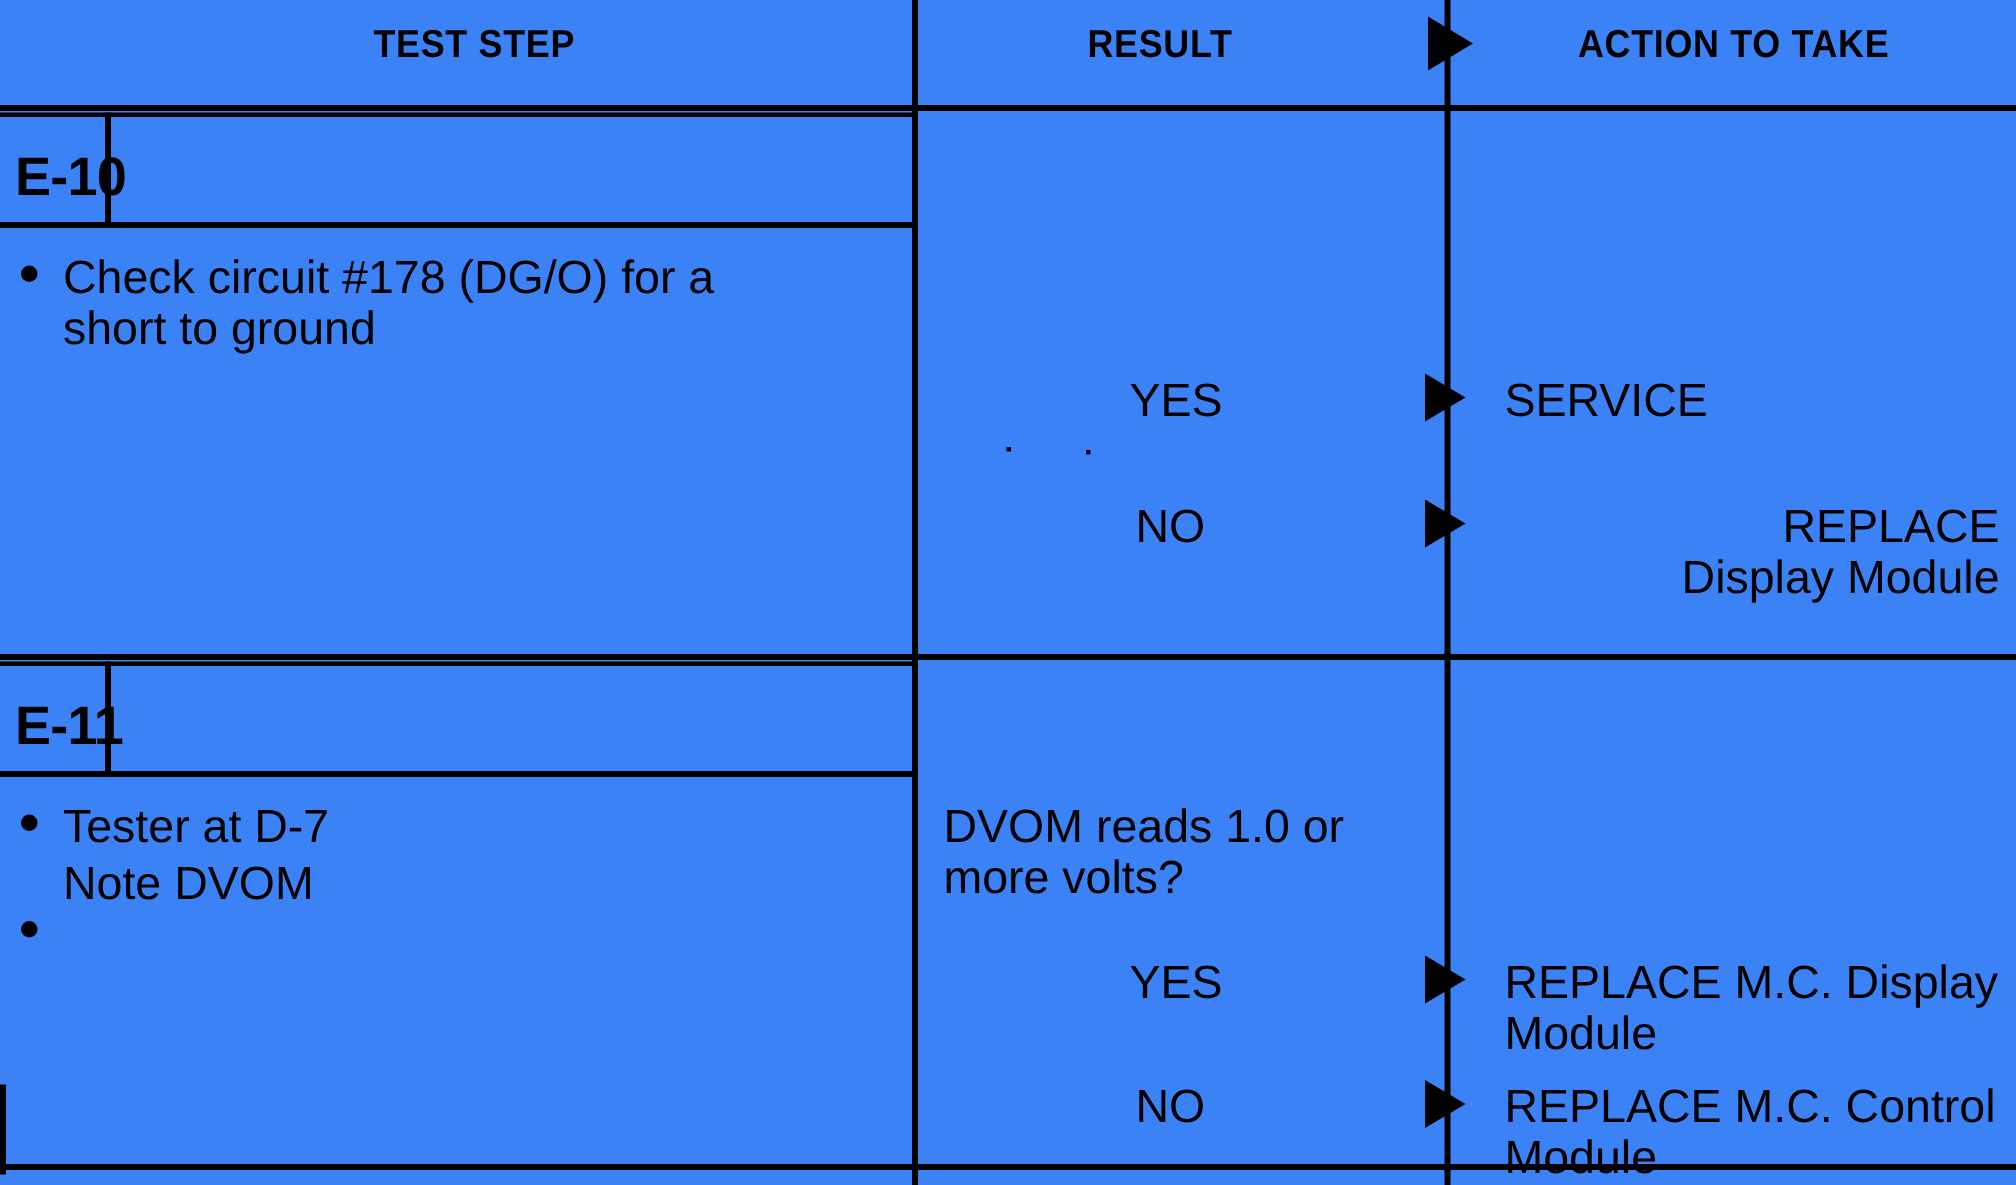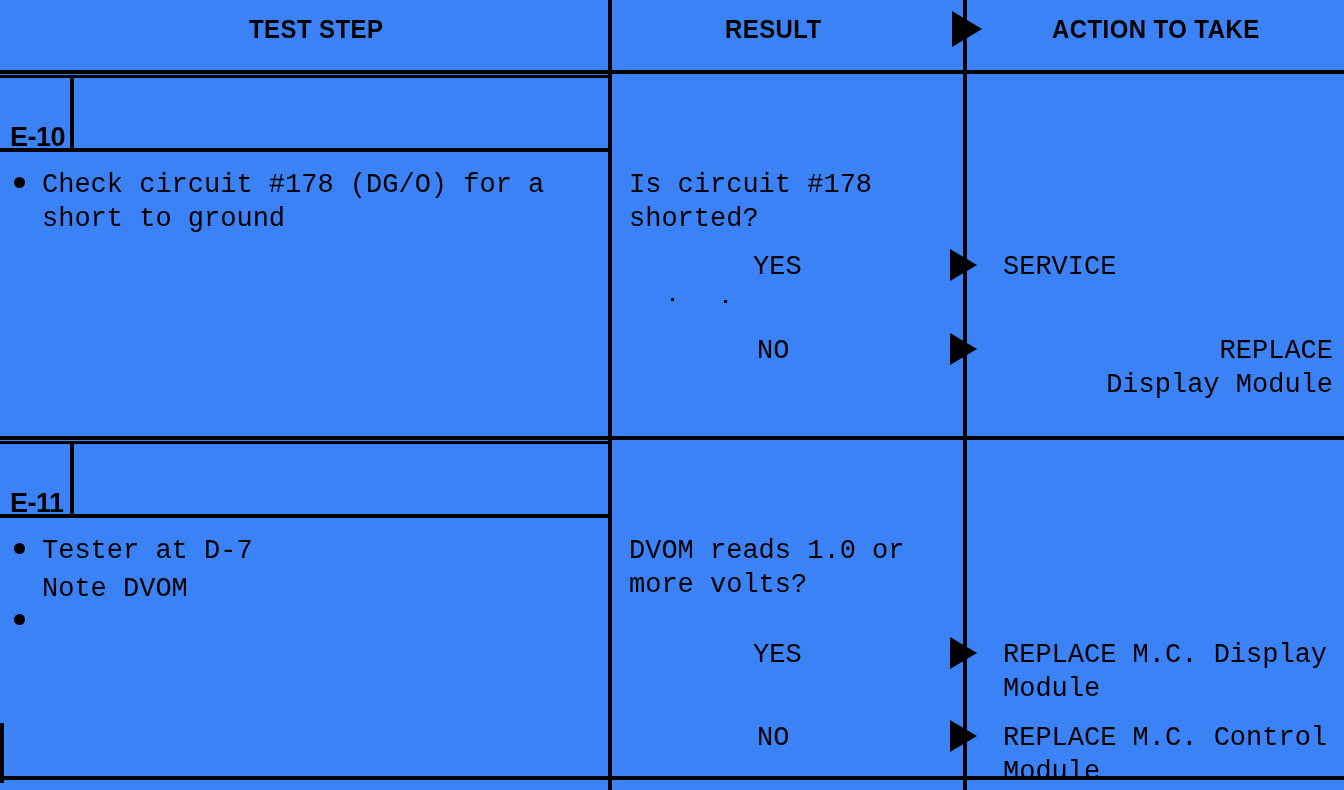--- a/index.html
+++ b/index.html
@@ -43,33 +43,31 @@
     transform-origin: left center;
   }
   #hdr-test-step { left: 249px; top: 14px; }
   #hdr-result    { left: 725px; top: 14px; }
   #hdr-action    { left: 1052px; top: 14px; }
 
   
   .stepid {
     position: absolute;
     font-weight: bold;
-    font-size: 27px;
+    font-size: 36px;
     letter-spacing: -0.5px;
     white-space: nowrap;
-    margin-top: 25px;
   }
 
   
   .btxt {
     position: absolute;
-    font-size: 27px;
+    font-size: 31px;
     line-height: 34px;
     white-space: pre-line;
-    font-family: Liberation Mono, monospace;
   }
   .bullet {
     position: absolute;
     width: 11px;
     height: 11px;
     border-radius: 50%;
     background: #000;
   }
 
   
@@ -112,22 +110,20 @@
   <div class="hline thin" style="left:0px; top:75px; width:608px;"></div>
   <div class="vline" style="left:70px; top:75px; height:77px;"></div>
   <div class="hline" style="left:0px; top:148px; width:608px;"></div>
 
   <div class="stepid" style="left:10px; top:97px;">E-10</div>
 
   <div class="bullet" style="left:14px; top:177px;"></div>
   <div class="btxt" style="left:42px; top:168px; width:540px;">Check circuit #178 (DG/O) for a
 short to ground</div>
 
-  <div class="btxt" style="left:629px; top:168px; width:310px;">Is circuit #178
-shorted?</div>
 
   <div class="btxt" style="left:753px; top:250px;">YES</div>
   <div class="arrow small" style="left:950px; top:249px;"></div>
   <div class="btxt" style="left:1003px; top:250px; width:330px;">SERVICE</div>
 
   <div class="speck" style="left:671px; top:298px;"></div>
   <div class="speck" style="left:724px; top:300px;"></div>
 
   <div class="btxt" style="left:757px; top:334px;">NO</div>
   <div class="arrow small" style="left:950px; top:333px;"></div>

